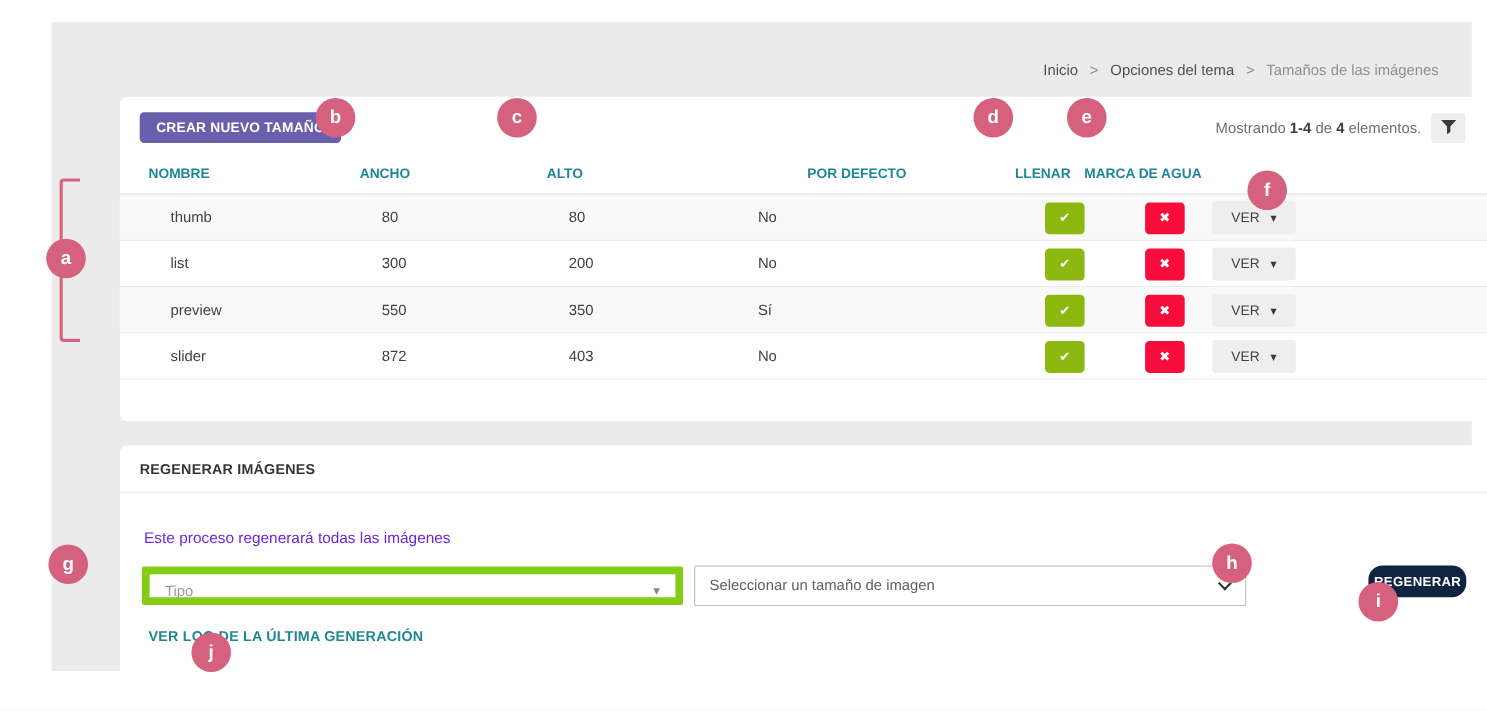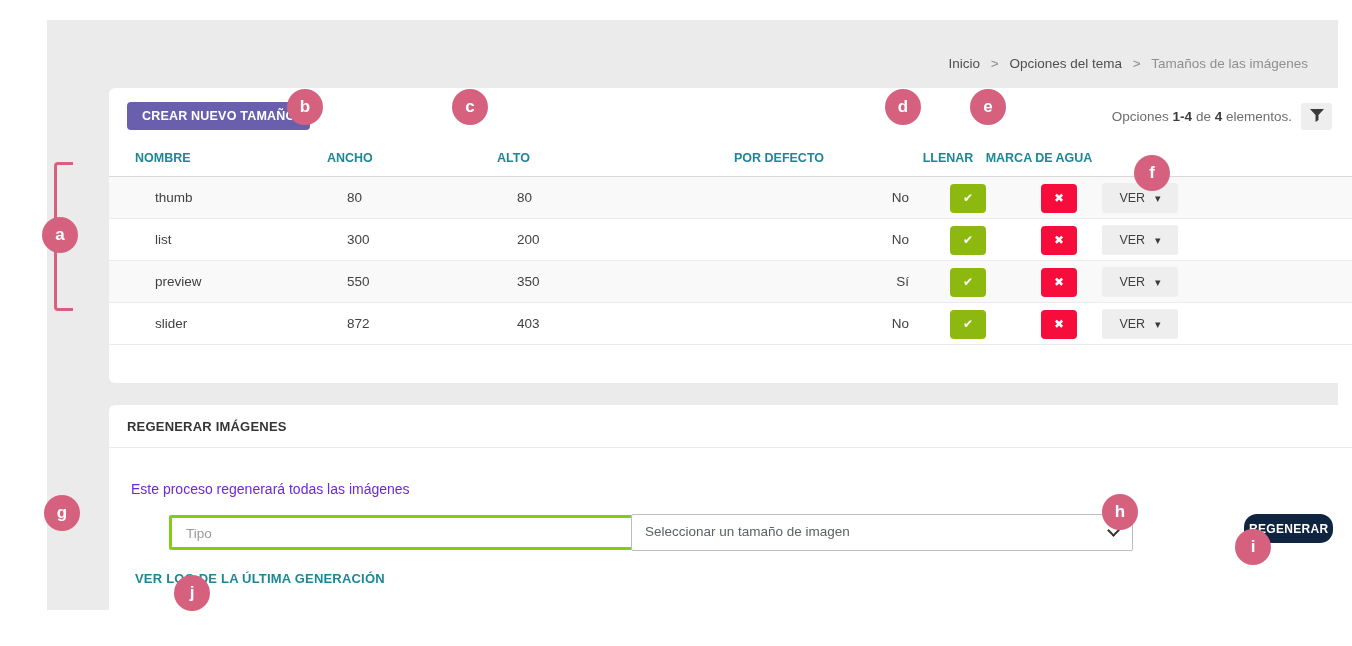--- a/index.html
+++ b/index.html
@@ -39,39 +39,39 @@
   .th-llenar { left:800px; width:78px; text-align:center; }
   .th-marca  { left:866px; width:128px; text-align:center; }
 
   .rows { position:absolute; top:88px; left:0; width:100%; border-top:1px solid #d8d8d8; }
   .row { position:relative; height:42px; border-bottom:1px solid #ebebeb; font-size:13.5px; color:#414141; }
   .row.striped { background:#f9f9f9; }
   .cell { position:absolute; top:0; line-height:42px;margin-left:20px; }
   .c-nombre { left:26px; }
   .c-ancho  { left:218px; }
   .c-alto   { left:388px; }
-  .c-pordef { left:560px; width:220px; text-align:right; }
+  .c-pordef { left:560px; width:220px; text-align:left; }
   .c-llenar { left:800px; width:78px; text-align:center; }
   .c-marca  { left:866px; width:128px; text-align:center; }
   .bool-btn { display:inline-block; margin-top:7px; width:36px; height:29px; line-height:29px;
     border:none; border-radius:4px; color:#ffffff; font-size:12px; cursor:pointer; text-align:center; }
   .bool-yes { background:#8cb80f; }
   .bool-no  { background:#f60d3c; }
   .btn-ver { position:absolute; left:993px; top:6px; width:76px; height:30px;
     background:#eeeeee; border:none; border-radius:3px; cursor:pointer;
     font-family:inherit; font-size:12.5px; font-weight:normal; color:#3f3f3f; }
   .btn-ver .caret { color:#3a3a3a; margin-left:10px; font-size:11px; }
 
   
   .regen-title { position:absolute; left:18px; top:14px; font-size:13px; font-weight:bold;
     color:#353535; letter-spacing:.2px; }
   .regen-divider { position:absolute; left:0; top:42px; width:100%; height:1px; background:#ebebeb; }
   .regen-desc { position:absolute; left:22px; top:76px; font-size:14px; color:#6d28d9; }
   .select-type { position:absolute; left:20px; top:110px; width:492px; height:35px;
-    background:#ffffff; border:3px solid #84cc16; border-radius:2px; cursor:pointer;margin-left:40px; }
+    background:#ffffff; border:7px solid #84cc16; border-radius:2px; cursor:pointer; }
   .select-type .placeholder { position:absolute; left:14px; top:8px; font-size:13.5px; color:#9a9a9a; }
   .select-type .caret { position:absolute; right:14px; top:8px; font-size:12px; color:#8a8a8a; }
   .select-size { position:absolute; left:522px; top:109px; width:502px; height:37px;
     background:#ffffff; border:1px solid #bdbdbd; border-radius:2px; cursor:pointer; }
   .select-size .value { position:absolute; left:13px; top:9px; font-size:13.5px; color:#5c6166; }
   .chevron { position:absolute; right:14px; top:11px; width:9px; height:9px;
     border-left:2px solid #333; border-bottom:2px solid #333; transform:rotate(-45deg); }
   .btn-regen { position:absolute; left:1135px; top:109px; height:29px; padding:0 5px;
     background:#0e2440; color:#ffffff; font-weight:bold; font-size:12px; letter-spacing:.3px;
     border:none; border-radius:13px; cursor:pointer; font-family:inherit; }
@@ -107,21 +107,21 @@
       <span class="bc-sep">&gt;</span>
       <span class="bc-link">Opciones del tema</span>
       <span class="bc-sep">&gt;</span>
       <span class="bc-current">Tamaños de las imágenes</span>
     </div>
 
     <div class="card card-table">
       <button class="btn-create">CREAR NUEVO TAMAÑO</button>
 
       <div class="showing">
-        <span>Opciones</span>
+        <span>Mostrando</span>
         <b>1-4</b>
         <span>de</span>
         <b>4</b>
         <span>elementos.</span>
       </div>
 
       <button class="btn-filter">
         <span>
           <svg width="14" height="13" viewBox="0 0 14 13">
               <path d="M0 0 h14 L8.5 6 v5 l-3 2 V6 Z" fill="#3a3a3a"></path>

